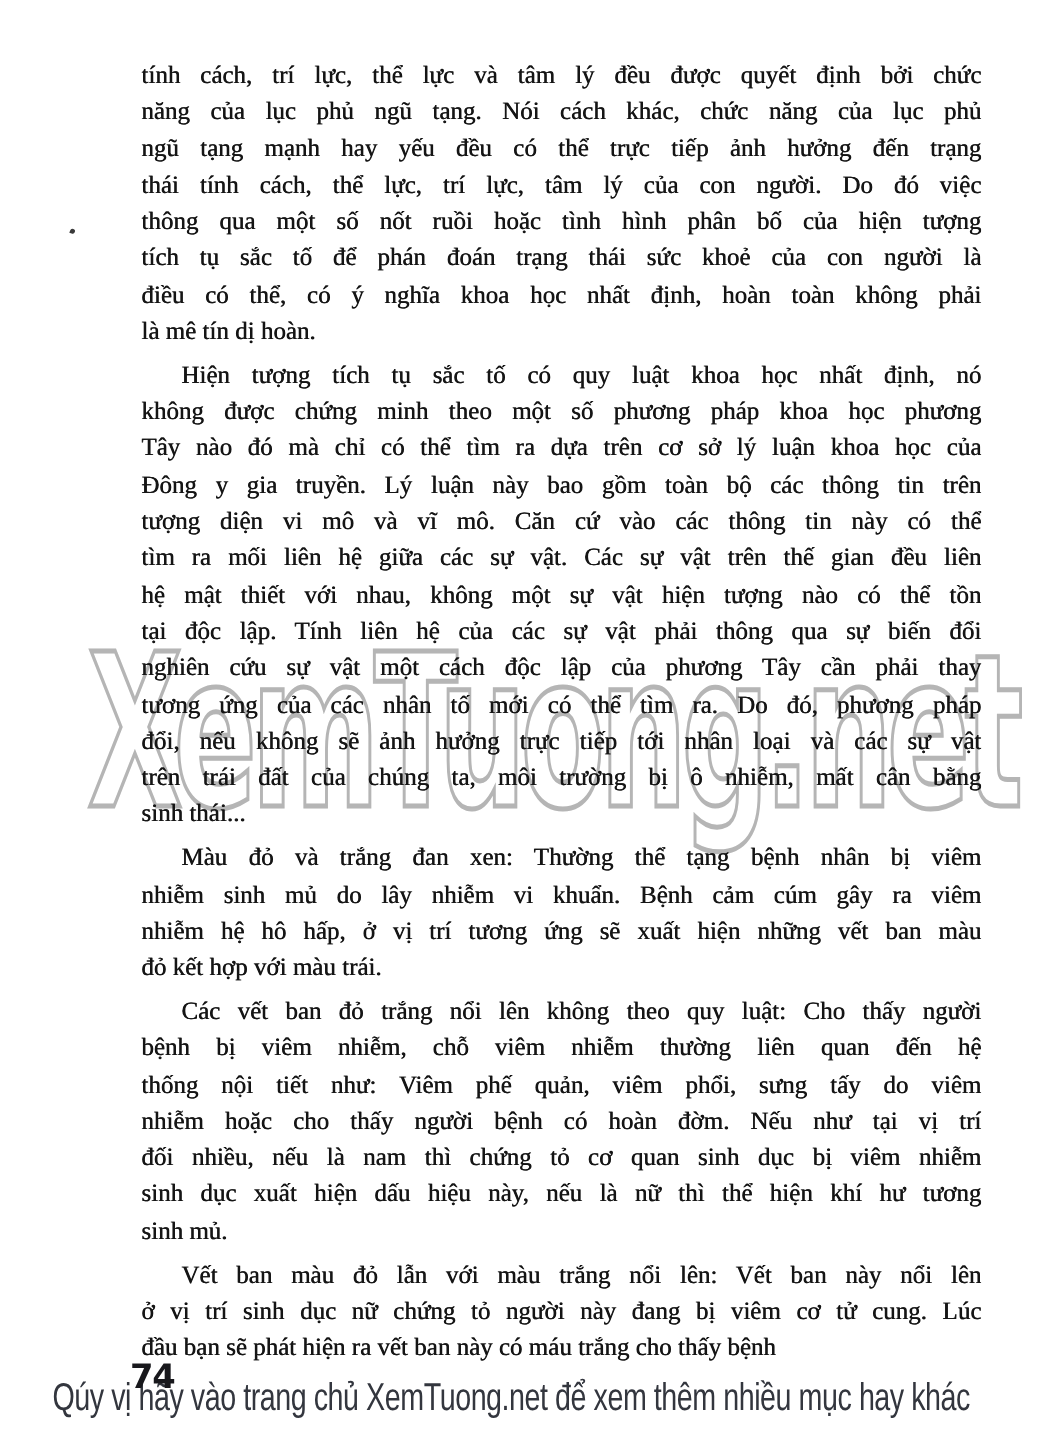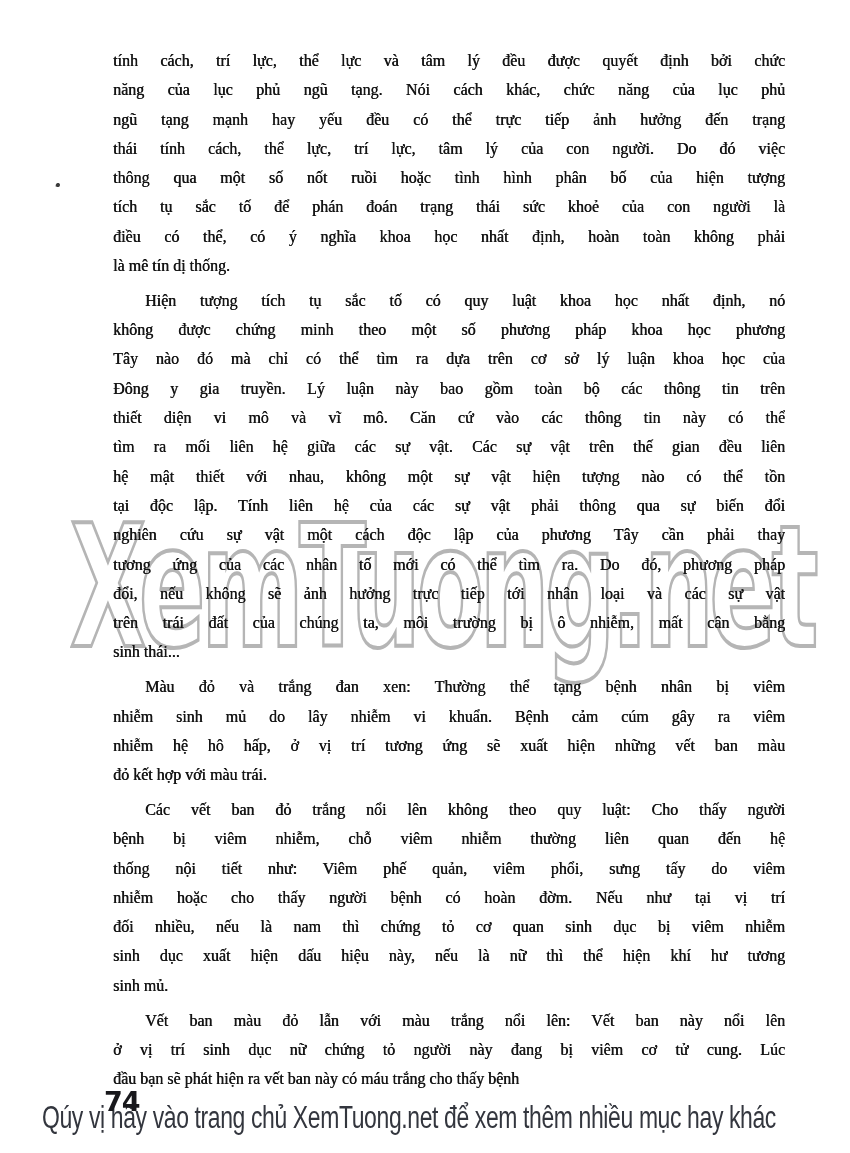--- a/index.html
+++ b/index.html
@@ -31,21 +31,21 @@
     transform-origin: left top;
     user-select: none;
   }
   .text-block {
     position: absolute;
     left: 113px;
     top: 46px;
     width: 672px;
     z-index: 1;
     color: #151515;
-    font-size: 16px;
+    font-size: 20px;
     line-height: 29.3px;
     text-shadow: 0.4px 0 0 currentColor; 
   }
   .para {
     margin: 0 0 5.5px 0;
   }
   .line {
     text-align: justify;
     text-align-last: justify;
     white-space: normal;
@@ -106,28 +106,28 @@
 
   <div class="text-block" id="text-block">
       <div class="para">
         <div class="line">tính cách, trí lực, thể lực và tâm lý đều được quyết định bởi chức</div>
         <div class="line">năng của lục phủ ngũ tạng. Nói cách khác, chức năng của lục phủ</div>
         <div class="line">ngũ tạng mạnh hay yếu đều có thể trực tiếp ảnh hưởng đến trạng</div>
         <div class="line">thái tính cách, thể lực, trí lực, tâm lý của con người. Do đó việc</div>
         <div class="line">thông qua một số nốt ruồi hoặc tình hình phân bố của hiện tượng</div>
         <div class="line">tích tụ sắc tố để phán đoán trạng thái sức khoẻ của con người là</div>
         <div class="line">điều có thể, có ý nghĩa khoa học nhất định, hoàn toàn không phải</div>
-        <div class="line last">là mê tín dị thống.</div>
+        <div class="line last">là mê tín dị hoàn.</div>
       </div>
       <div class="para">
         <div class="line indent">Hiện tượng tích tụ sắc tố có quy luật khoa học nhất định, nó</div>
         <div class="line">không được chứng minh theo một số phương pháp khoa học phương</div>
         <div class="line">Tây nào đó mà chỉ có thể tìm ra dựa trên cơ sở lý luận khoa học của</div>
         <div class="line">Đông y gia truyền. Lý luận này bao gồm toàn bộ các thông tin trên</div>
-        <div class="line">thiết diện vi mô và vĩ mô. Căn cứ vào các thông tin này có thể</div>
+        <div class="line">tượng diện vi mô và vĩ mô. Căn cứ vào các thông tin này có thể</div>
         <div class="line">tìm ra mối liên hệ giữa các sự vật. Các sự vật trên thế gian đều liên</div>
         <div class="line">hệ mật thiết với nhau, không một sự vật hiện tượng nào có thể tồn</div>
         <div class="line">tại độc lập. Tính liên hệ của các sự vật phải thông qua sự biến đổi</div>
         <div class="line">nghiên cứu sự vật một cách độc lập của phương Tây cần phải thay</div>
         <div class="line">tương ứng của các nhân tố mới có thể tìm ra. Do đó, phương pháp</div>
         <div class="line">đổi, nếu không sẽ ảnh hưởng trực tiếp tới nhân loại và các sự vật</div>
         <div class="line">trên trái đất của chúng ta, môi trường bị ô nhiễm, mất cân bằng</div>
         <div class="line last">sinh thái...</div>
       </div>
       <div class="para">

